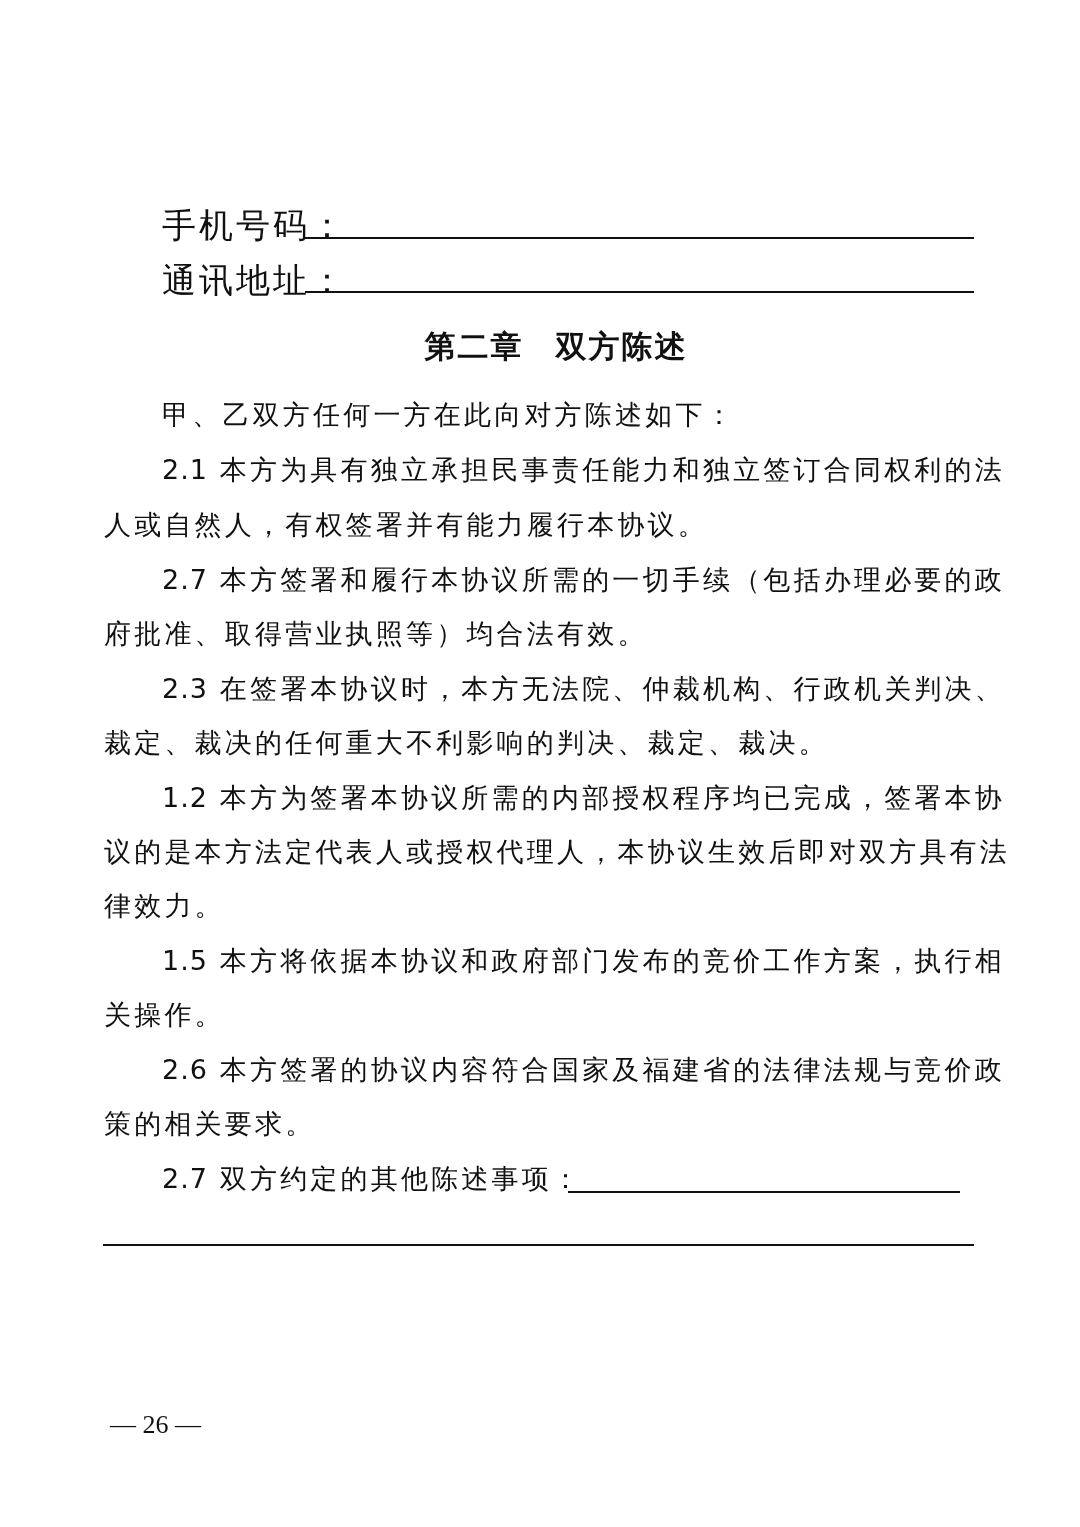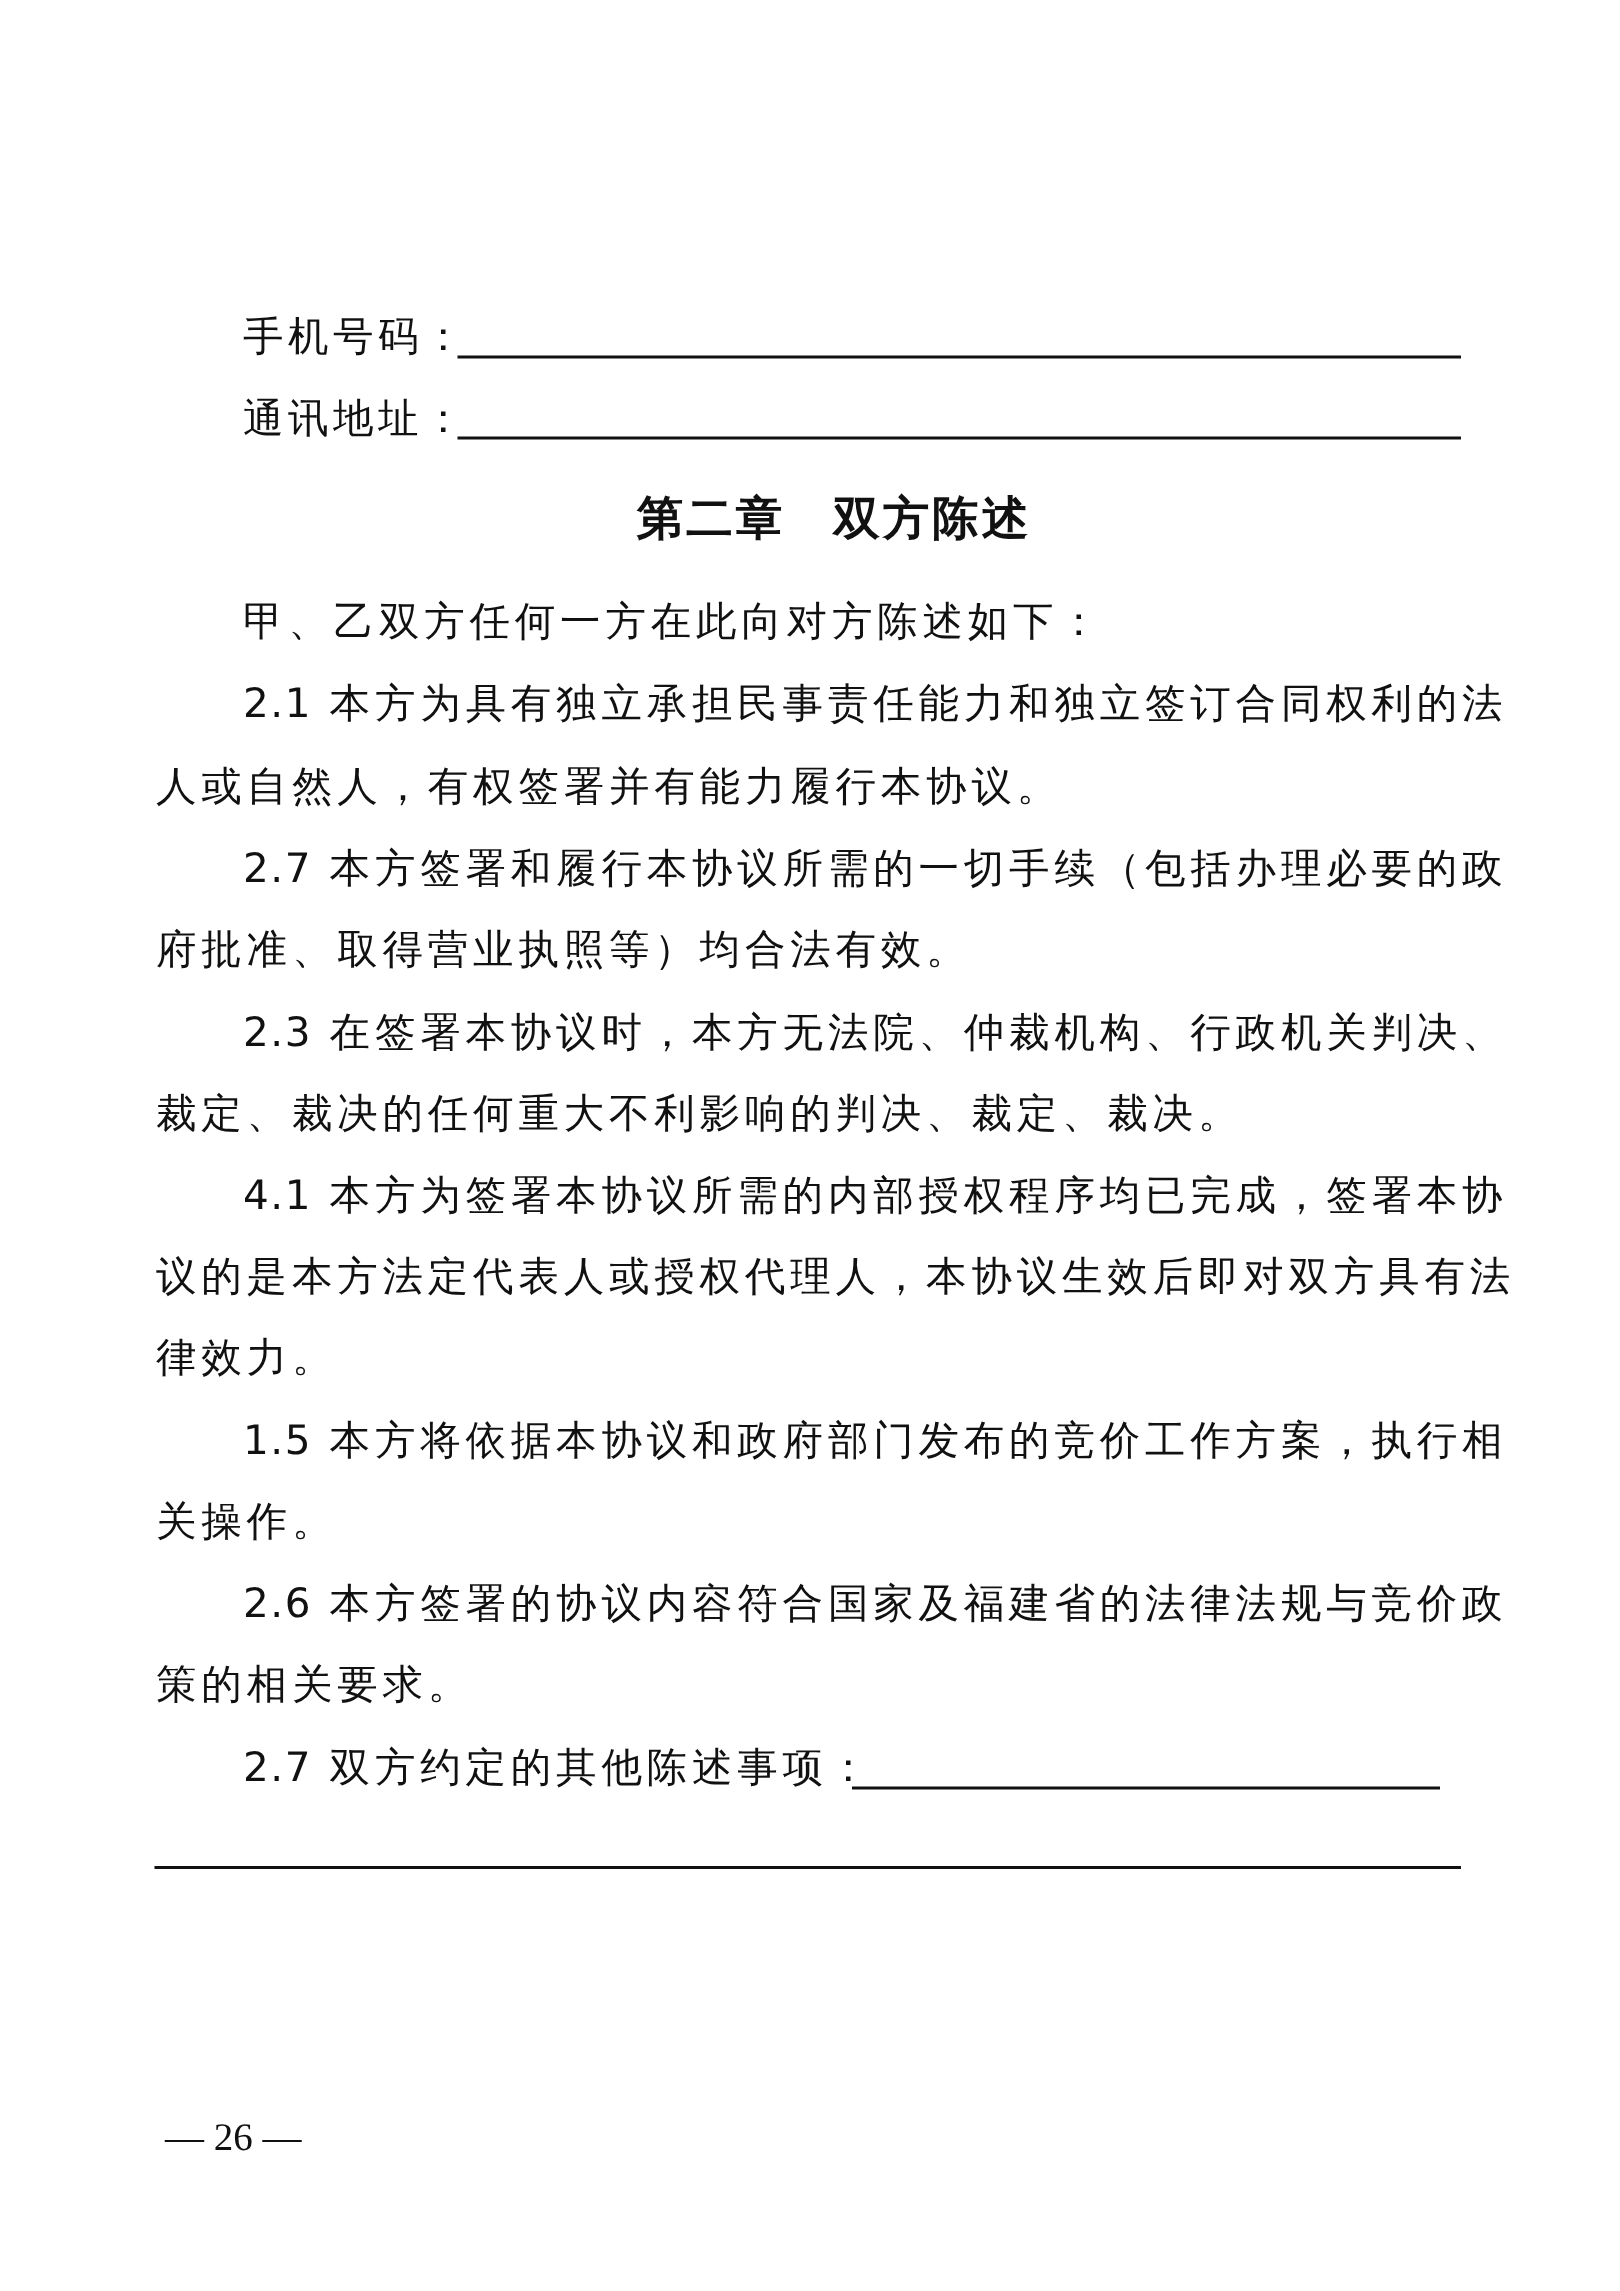--- a/index.html
+++ b/index.html
@@ -6,21 +6,21 @@
     body {
       width: 1080px; height: 1527px; position: relative; overflow: hidden;
       font-family: "DejaVu Serif", "Liberation Serif", serif;
       color: #111111;
     }
     .page { position: absolute; left: 0; top: 0; width: 1080px; height: 1527px; }
     .line {
       position: absolute; left: 0; width: 1080px;
       font-size: 27px; letter-spacing: 3.2px; line-height: 40px; white-space: nowrap;
     }
-    .field-row { position: absolute; left: 162px; font-size: 27px; letter-spacing: 3px; line-height: 40px; white-space: nowrap; }
+    .field-row { position: absolute; left: 162px; font-size: 34px; letter-spacing: 3px; line-height: 40px; white-space: nowrap; }
     .field-line { position: absolute; height: 0; border-top: 2px solid #111; }
     .heading {
       position: absolute; left: 0; width: 1080px; text-align: center;
       font-family: "DejaVu Sans", "Liberation Sans", sans-serif;
       font-weight: bold; font-size: 31px; letter-spacing: 2px; line-height: 44px;
     }
     .heading .gap { display: inline-block; width: 32px; }
     .num { font-family: "DejaVu Sans", "Liberation Sans", sans-serif; letter-spacing: 1px; }
     .rule { position: absolute; left: 103px; width: 871px; border-top: 2px solid #111; }
     .footer { position: absolute; left: 110px; top: 1405px; font-size: 26px; line-height: 40px; font-family: "Liberation Serif", serif; }
@@ -44,21 +44,21 @@
 
   <div class="line" style="top:450px; left:162px;"><span class="num">2.1</span><span> 本方为具有独立承担民事责任能力和独立签订合同权利的法</span></div>
   <div class="line" style="top:505px; left:104px;">人或自然人，有权签署并有能力履行本协议。</div>
 
   <div class="line" style="top:560px; left:162px;"><span class="num">2.7</span><span> 本方签署和履行本协议所需的一切手续（包括办理必要的政</span></div>
   <div class="line" style="top:614px; left:104px;">府批准、取得营业执照等）均合法有效。</div>
 
   <div class="line" style="top:669px; left:162px;"><span class="num">2.3</span><span> 在签署本协议时，本方无法院、仲裁机构、行政机关判决、</span></div>
   <div class="line" style="top:723px; left:104px;">裁定、裁决的任何重大不利影响的判决、裁定、裁决。</div>
 
-  <div class="line" style="top:778px; left:162px;"><span class="num">4.1</span><span> 本方为签署本协议所需的内部授权程序均已完成，签署本协</span></div>
+  <div class="line" style="top:778px; left:162px;"><span class="num">1.2</span><span> 本方为签署本协议所需的内部授权程序均已完成，签署本协</span></div>
   <div class="line" style="top:832px; left:104px;">议的是本方法定代表人或授权代理人，本协议生效后即对双方具有法</div>
   <div class="line" style="top:886px; left:104px;">律效力。</div>
 
   <div class="line" style="top:941px; left:162px;"><span class="num">1.5</span><span> 本方将依据本协议和政府部门发布的竞价工作方案，执行相</span></div>
   <div class="line" style="top:995px; left:104px;">关操作。</div>
 
   <div class="line" style="top:1050px; left:162px;"><span class="num">2.6</span><span> 本方签署的协议内容符合国家及福建省的法律法规与竞价政</span></div>
   <div class="line" style="top:1104px; left:104px;">策的相关要求。</div>
 
   <div class="line" style="top:1159px; left:162px;"><span class="num">2.7</span><span> 双方约定的其他陈述事项：</span></div>

